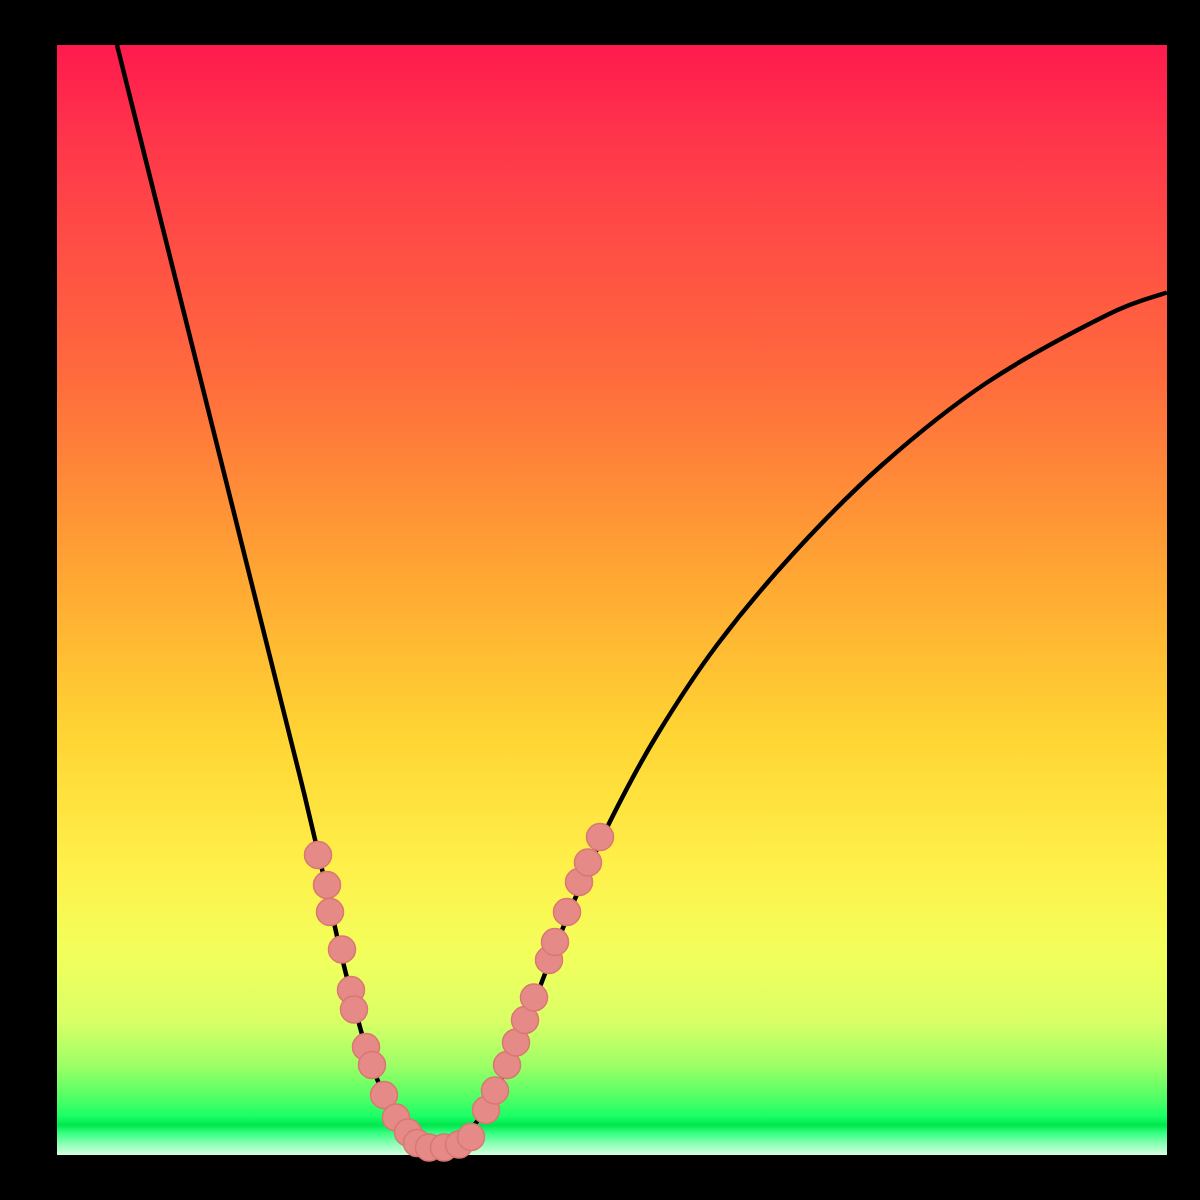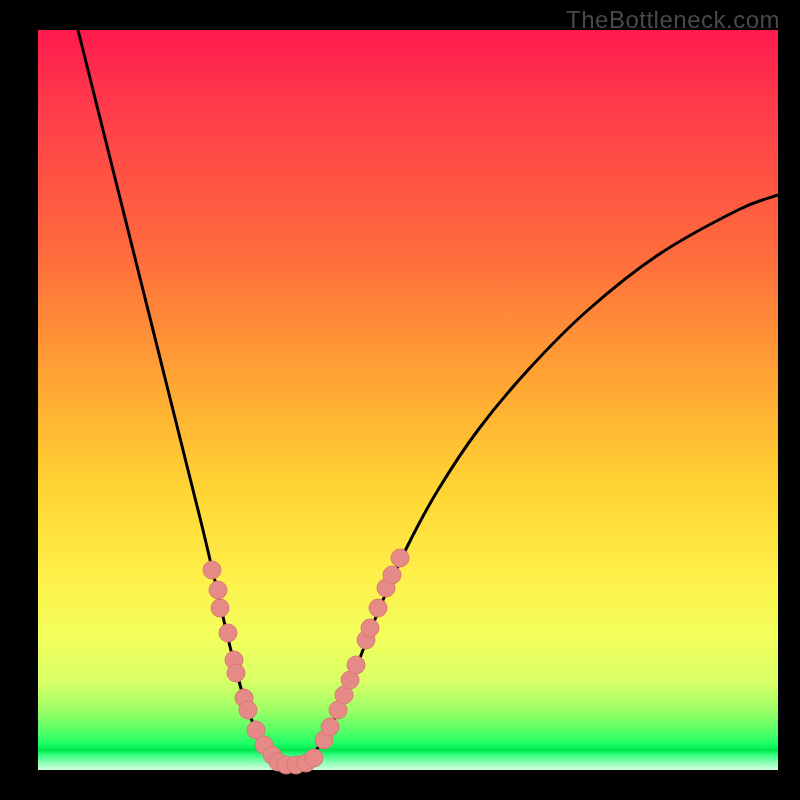--- a/index.html
+++ b/index.html
@@ -63,21 +63,20 @@
   .dot {
     fill: #e68a87;
     stroke: #d97773;
     stroke-width: 1;
   }
 </style>
 </head>
 <body>
 
 <div class="stage">
-  <div class="watermark">TheBottleneck.com</div>
   <div class="plot">
     <svg class="curve" viewBox="0 0 740 740">
       <g>
         <path id="path-left" fill="none" stroke="#000" stroke-width="3" d="M 40 0 C 45.0 20.0, 60.0 80.0, 70 120 C 80.0 160.0, 90.0 200.0, 100 240 C 110.0 280.0, 121.7 326.7, 130 360 C 138.3 393.3, 144.2 416.7, 150 440 C 155.8 463.3, 160.3 480.8, 165 500 C 169.7 519.2, 174.2 538.3, 178 555 C 181.8 571.7, 184.7 585.8, 188 600 C 191.3 614.2, 194.7 627.5, 198 640 C 201.3 652.5, 204.7 665.0, 208 675 C 211.3 685.0, 214.7 692.8, 218 700 C 221.3 707.2, 224.3 713.0, 228 718 C 231.7 723.0, 236.0 727.2, 240 730 C 244.0 732.8, 250.0 734.2, 252 735"></path>
       </g>
       <g>
         <path id="path-right" fill="none" stroke="#000" stroke-width="3" d="M 252 735 C 254.7 734.2, 263.0 733.3, 268 730 C 273.0 726.7, 277.3 721.7, 282 715 C 286.7 708.3, 291.3 699.2, 296 690 C 300.7 680.8, 305.2 671.7, 310 660 C 314.8 648.3, 319.2 635.0, 325 620 C 330.8 605.0, 337.5 587.5, 345 570 C 352.5 552.5, 360.8 533.3, 370 515 C 379.2 496.7, 388.3 479.2, 400 460 C 411.7 440.8, 425.0 420.0, 440 400 C 455.0 380.0, 471.7 360.0, 490 340 C 508.3 320.0, 528.3 299.2, 550 280 C 571.7 260.8, 595.0 241.7, 620 225 C 645.0 208.3, 680.0 190.0, 700 180 C 720.0 170.0, 733.3 167.5, 740 165"></path>
       </g>
       <g id="dots-left">
           <circle cx="174" cy="540" r="9" class="dot"></circle>

